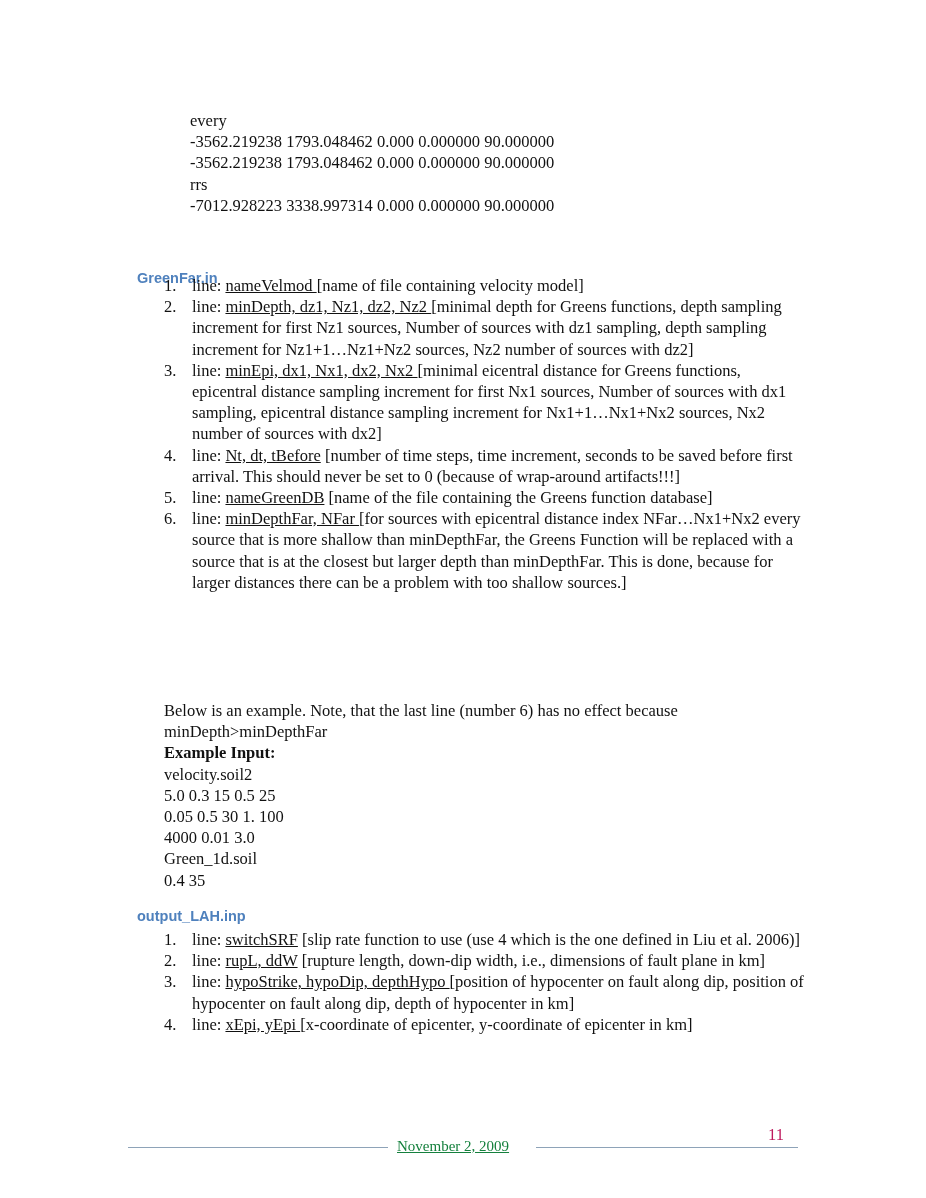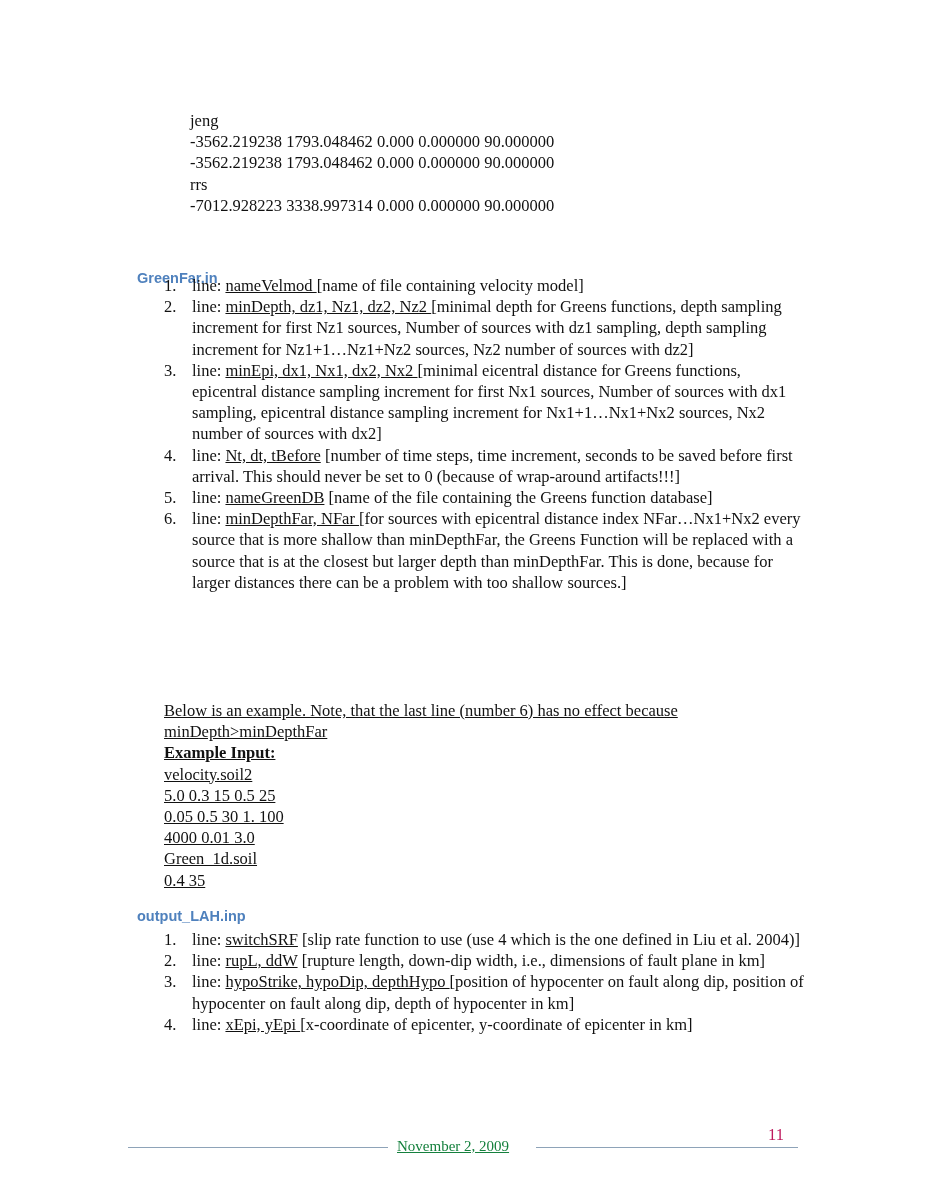--- a/index.html
+++ b/index.html
@@ -9,33 +9,33 @@
   .mono-block { position:absolute; left:190px; top:110px; font-size:16.5px; line-height:21.2px; }
   .mono-block div { white-space:nowrap; }
   .heading { position:absolute; left:137px; font-family:"Liberation Sans","DejaVu Sans",sans-serif;
              font-weight:bold; font-size:14.5px; color:#4f81bd; }
   ol.items { position:absolute; left:164px; margin:0; padding:0; list-style:none; width:640px;
              font-size:16.5px; line-height:21.2px; }
   ol.items li { position:relative; padding-left:28px; }
   ol.items li .num { position:absolute; left:0; top:0; }
   u { text-decoration:underline; }
   .para { position:absolute; left:164px; font-size:16.5px; line-height:21.2px; width:640px; }
-  .para div { white-space:nowrap;text-decoration:underline; }
+  .para div { white-space:nowrap; }
   .bold { font-weight:bold; }
   .footer-line { position:absolute; top:1147px; height:1px; background:#8ea3b8; }
   .footer-date { position:absolute; top:1138px; left:397px; font-size:15px; color:#15803d;text-decoration:underline; }
   .page-num { position:absolute; top:1125px; left:768px; font-size:16.5px; color:#be185d; }
 </style>
 </head>
 <body>
 
 <div class="page">
 
   <div class="mono-block">
-    <div>jeng</div>
+    <div>every</div>
     <div>-3562.219238 1793.048462 0.000 0.000000 90.000000</div>
     <div>-3562.219238 1793.048462 0.000 0.000000 90.000000</div>
     <div>rrs</div>
     <div>-7012.928223 3338.997314 0.000 0.000000 90.000000</div>
   </div>
 
   <div class="heading" style="top:270px;">GreenFar.in</div>
 
   <ol class="items" style="top:275px;">
     <li><span class="num">1.</span><span>line: </span><u> nameVelmod </u><span>[name of file containing velocity model]</span></li>
@@ -54,21 +54,21 @@
     <div>5.0 0.3 15 0.5 25</div>
     <div>0.05 0.5 30  1. 100</div>
     <div>4000 0.01 3.0</div>
     <div>Green_1d.soil</div>
     <div>0.4 35</div>
   </div>
 
   <div class="heading" style="top:908px;">output_LAH.inp</div>
 
   <ol class="items" style="top:929px;">
-    <li><span class="num">1.</span><span>line:  </span><u>switchSRF</u><span> [slip rate function to use (use 4 which is the one defined in Liu et al. 2004)]</span></li>
+    <li><span class="num">1.</span><span>line:  </span><u>switchSRF</u><span> [slip rate function to use (use 4 which is the one defined in Liu et al. 2006)]</span></li>
     <li><span class="num">2.</span><span>line: </span><u>rupL, ddW</u><span> [rupture length, down-dip width, i.e., dimensions of fault plane in km]</span></li>
     <li><span class="num">3.</span><span> line: </span><u>hypoStrike, hypoDip, depthHypo </u><span>[position of hypocenter on fault along dip, position of hypocenter on fault along dip, depth of hypocenter in km]</span></li>
     <li><span class="num">4.</span><span>line: </span><u>xEpi, yEpi </u><span>[x-coordinate of epicenter, y-coordinate of epicenter in km]</span></li>
   </ol>
 
   <div class="footer-line" style="left:128px; width:260px;"></div>
   <div class="footer-date">November 2, 2009</div>
   <div class="footer-line" style="left:536px; width:262px;"></div>
   <div class="page-num">11</div>
 

